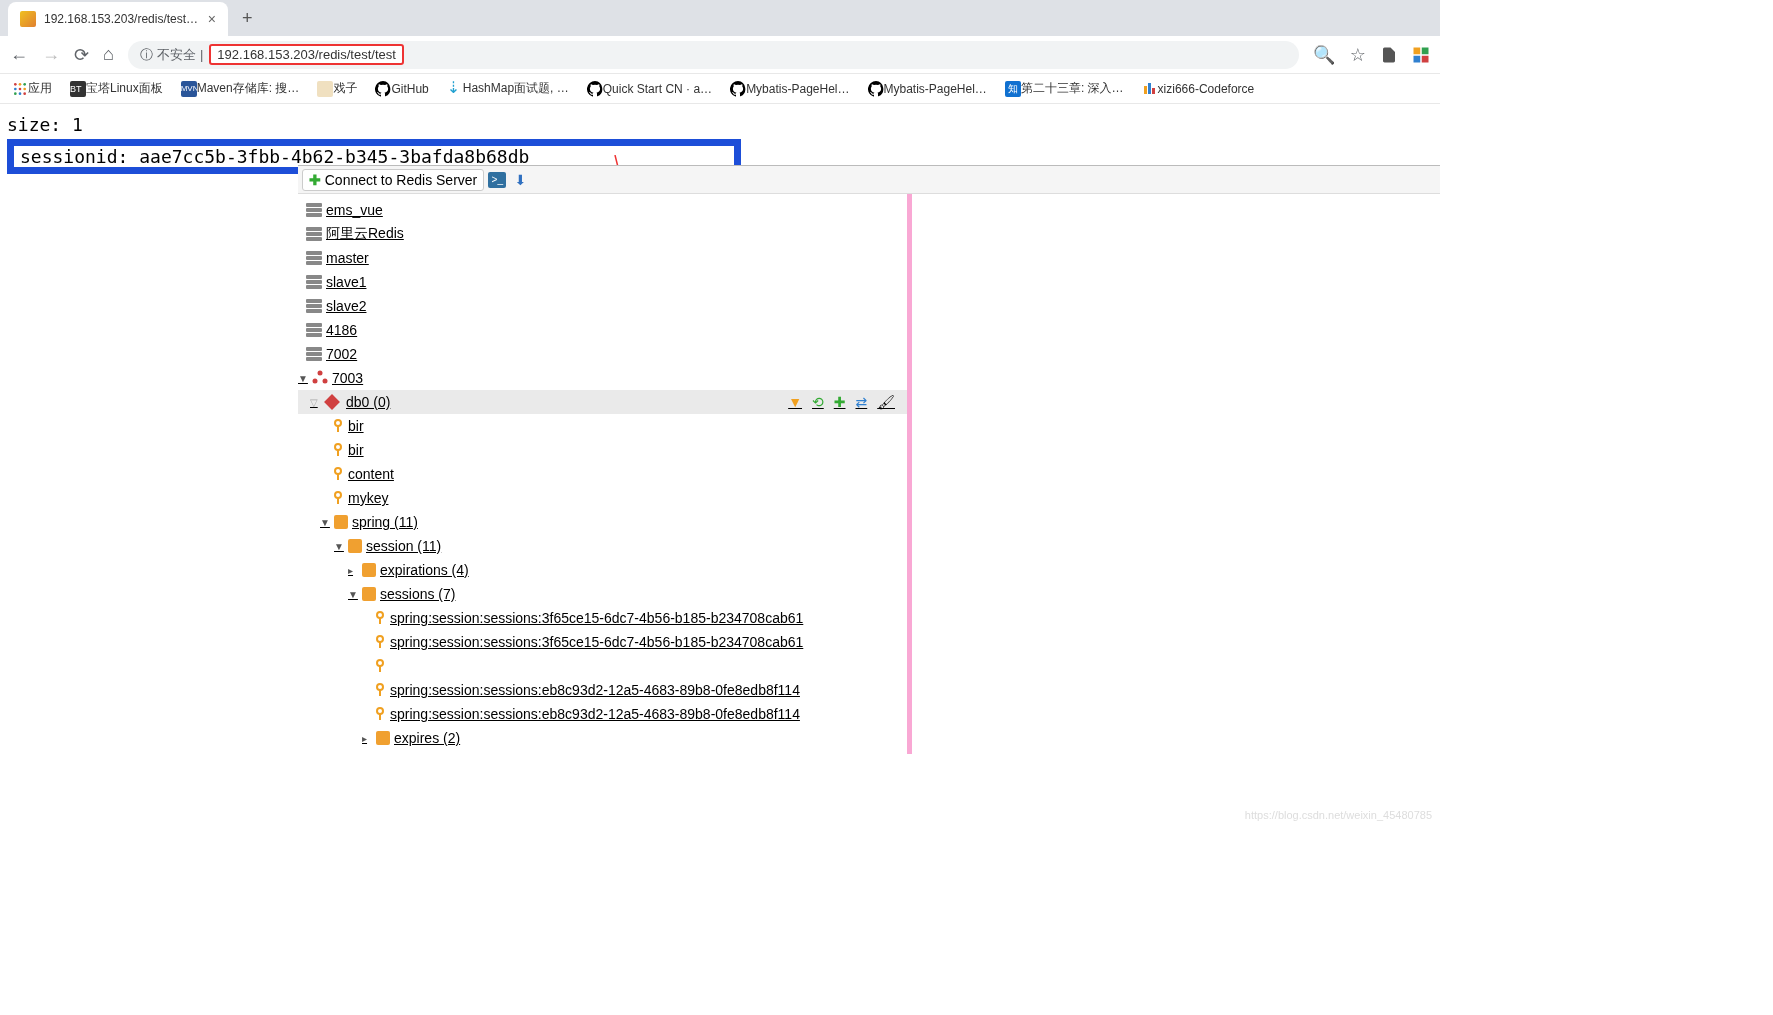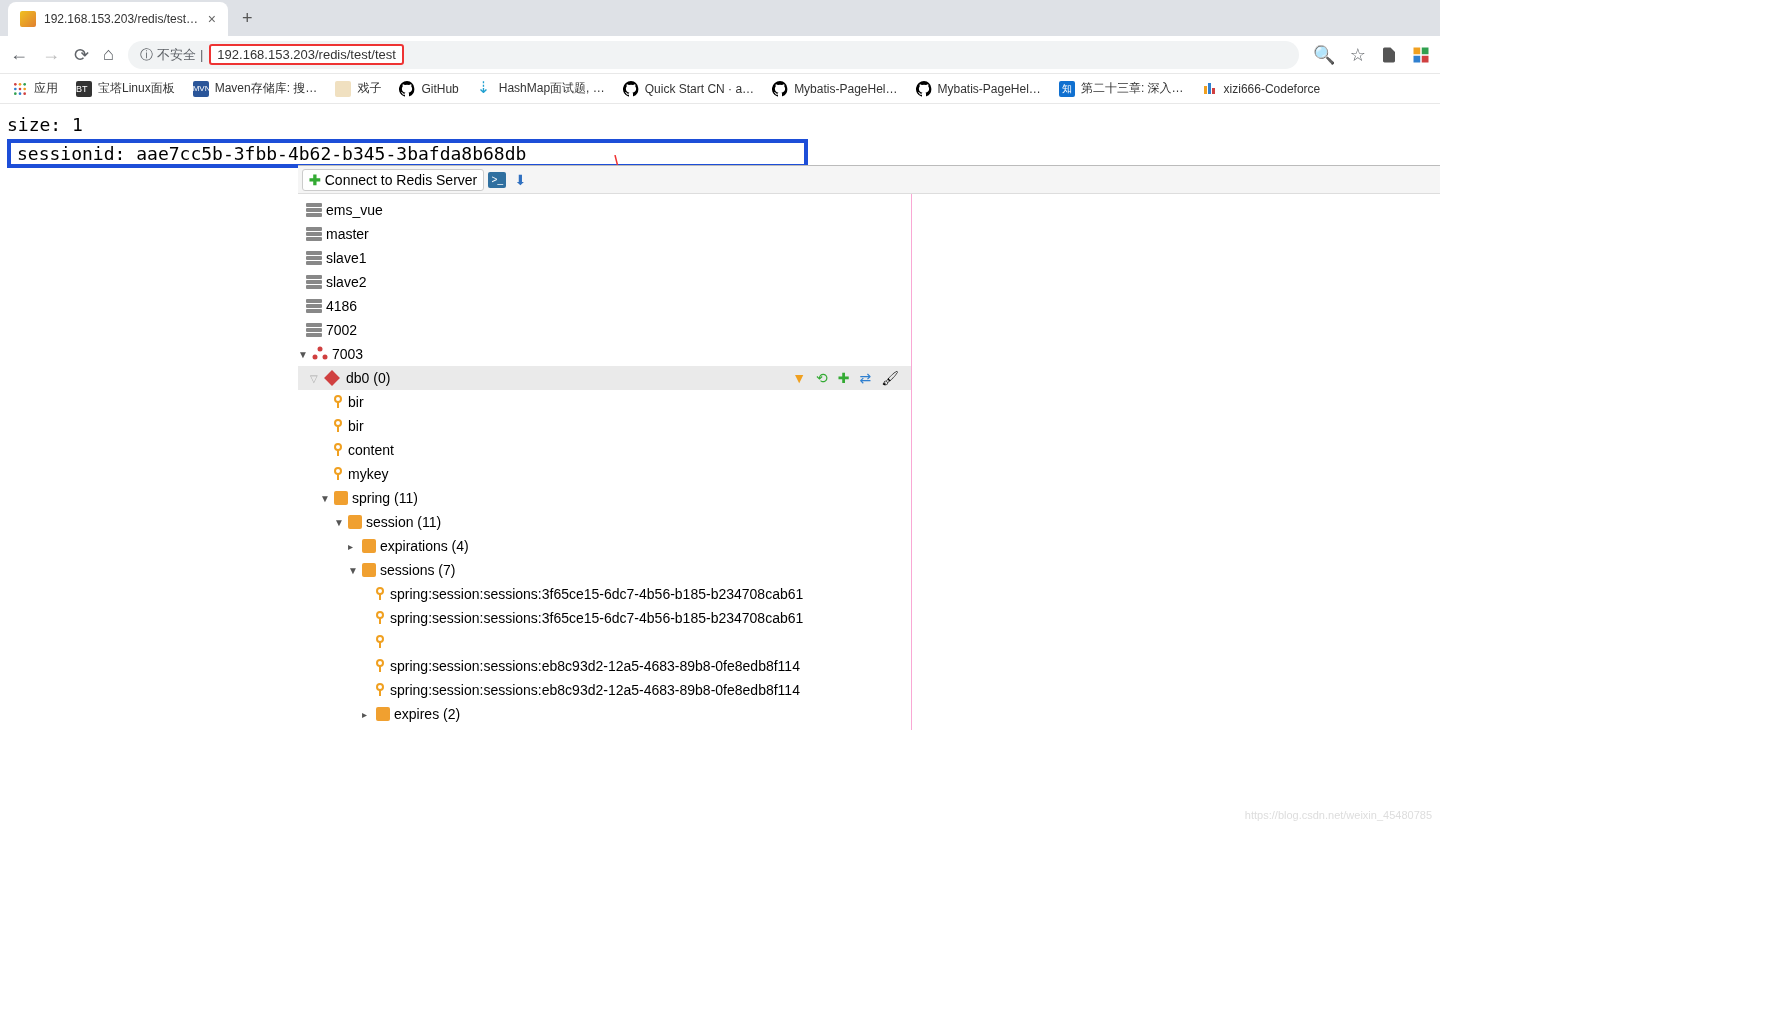--- a/index.html
+++ b/index.html
@@ -17,42 +17,42 @@
     .nav-bar { display: flex; align-items: center; height: 38px; padding: 0 10px; gap: 14px; background: #fff; border-bottom: 1px solid #e8e8e8; }
     .nav-btn { color: #5f6368; font-size: 18px; cursor: pointer; }
     .nav-btn.fwd { color: #bbb; }
     .addr-wrapper { flex: 1; display: flex; align-items: center; height: 28px; background: #f1f3f4; border-radius: 14px; padding: 0 12px; gap: 8px; font-size: 13px; color: #555; }
     .addr-security { color: #5f6368; display: flex; align-items: center; gap: 4px; }
     .addr-url-box { border: 2px solid #e33; padding: 1px 6px; background: #fff; border-radius: 3px; font-size: 13px; color: #333; margin-left: -2px; }
     .nav-icons { display: flex; gap: 14px; align-items: center; }
     .ext-icon { width: 18px; height: 18px; }
     
     .bookmark-bar { display: flex; align-items: center; height: 30px; padding: 0 12px; gap: 18px; font-size: 12px; color: #333; background: #fff; border-bottom: 1px solid #e8e8e8; }
-    .bm { display: flex; align-items: center; gap: 6px; cursor: pointer; white-space: nowrap; }
+    .bm { display: flex; align-items: center; gap: 0; cursor: pointer; white-space: nowrap; }
     .bm-icon { width: 16px; height: 16px; border-radius: 2px; display: inline-block; }
     .bm-apps { width: 16px; height: 16px; }
     
     
     .page-content { padding: 10px 7px; font-family: "SimSun", monospace; font-size: 18px; color: #000; position: relative; }
     .size-line { margin-bottom: 4px; }
-    .session-line { border: 4px solid #1d4ed8; padding: 0 6px; display: inline-block; width: 801px; }
+    .session-line { border: 7px solid #1d4ed8; padding: 0 6px; display: inline-block; width: 734px; }
     
     
     .annotation-text { position: absolute; top: 260px; left: 670px; color: #e33; font-size: 21px; font-family: "Microsoft YaHei"; }
     .arrow-svg { position: absolute; top: 155px; left: 550px; pointer-events: none; }
     
     
     .rdm-window { position: absolute; top: 165px; left: 298px; width: 1142px; background: #fff; border-top: 1px solid #bbb; }
     .rdm-titlebar { display: flex; align-items: center; height: 26px; padding: 0 8px; gap: 8px; background: #fff; border-bottom: 1px solid #e0e0e0; font-size: 13px; }
     .rdm-logo { width: 14px; height: 14px; background: #c03030; border-radius: 2px; }
     .rdm-toolbar { display: flex; align-items: center; height: 28px; background: #f5f5f5; border-bottom: 1px solid #ddd; padding: 0 4px; gap: 4px; }
     .rdm-connect-btn { display: flex; align-items: center; gap: 4px; padding: 2px 6px; font-size: 14px; border: 1px solid #ccc; background: #fff; border-radius: 3px; cursor: pointer; }
     .rdm-tool-icon { width: 20px; height: 20px; cursor: pointer; display: flex; align-items: center; justify-content: center; font-size: 14px; }
     
-    .rdm-tree { width: 614px; border-right: 1px solid #f9a8d4; font-size: 14px; padding: 4px 0; }
+    .rdm-tree { width: 614px; border-right: 5px solid #f9a8d4; font-size: 14px; padding: 4px 0; text-decoration: underline; }
     .tree-item { display: flex; align-items: center; height: 24px; padding-left: 8px; cursor: pointer; }
     .tree-item.selected { background: #eaeaea; }
     .tree-item.key-selected .key-label { border: 2px solid #e33; padding: 0 4px; display: inline-block; width: 520px; }
     .tree-toggle { width: 12px; color: #555; font-size: 10px; margin-right: 2px; }
     .db-icon { width: 16px; height: 14px; margin-right: 4px; }
     .folder-icon { width: 14px; height: 14px; background: #f0a030; border-radius: 2px; margin-right: 4px; }
     .key-icon { width: 12px; height: 14px; margin-right: 4px; display: flex; align-items: center; }
     .node-icon { width: 16px; height: 16px; margin-right: 4px; }
     .db0-icon { width: 16px; height: 16px; background: #d04040; transform: rotate(45deg) scale(0.7); margin-right: 6px; }
     .db0-actions { margin-left: auto; display: flex; gap: 10px; padding-right: 12px; }
@@ -206,20 +206,28 @@
           <rect y="10" width="16" height="4" fill="#888" rx="1"></rect>
         </svg>
         <span>ems_vue</span>
       </div>
     <div class="tree-item">
         <svg class="db-icon" viewBox="0 0 16 14">
           <rect y="0" width="16" height="4" fill="#888" rx="1"></rect>
           <rect y="5" width="16" height="4" fill="#888" rx="1"></rect>
           <rect y="10" width="16" height="4" fill="#888" rx="1"></rect>
         </svg>
+        <span>阿里云Redis</span>
+      </div>
+    <div class="tree-item">
+        <svg class="db-icon" viewBox="0 0 16 14">
+          <rect y="0" width="16" height="4" fill="#888" rx="1"></rect>
+          <rect y="5" width="16" height="4" fill="#888" rx="1"></rect>
+          <rect y="10" width="16" height="4" fill="#888" rx="1"></rect>
+        </svg>
         <span>master</span>
       </div>
     <div class="tree-item">
         <svg class="db-icon" viewBox="0 0 16 14">
           <rect y="0" width="16" height="4" fill="#888" rx="1"></rect>
           <rect y="5" width="16" height="4" fill="#888" rx="1"></rect>
           <rect y="10" width="16" height="4" fill="#888" rx="1"></rect>
         </svg>
         <span>slave1</span>
       </div>

